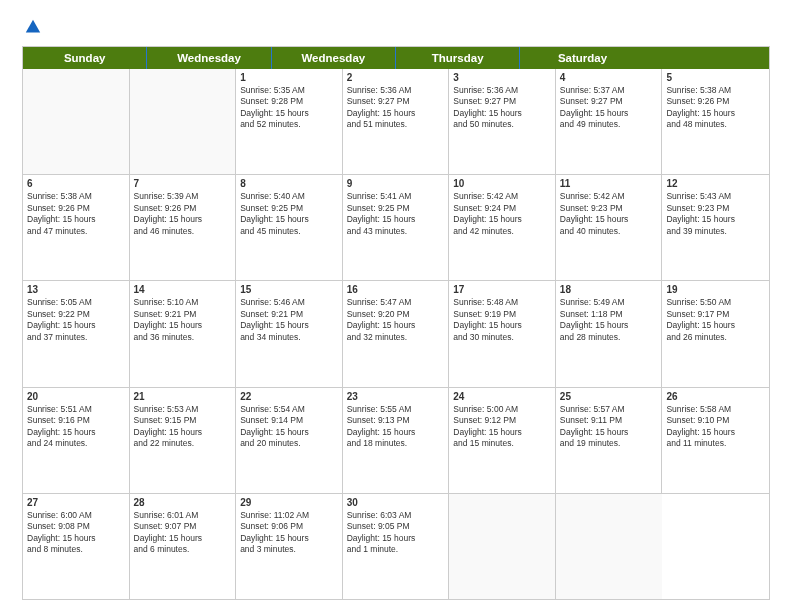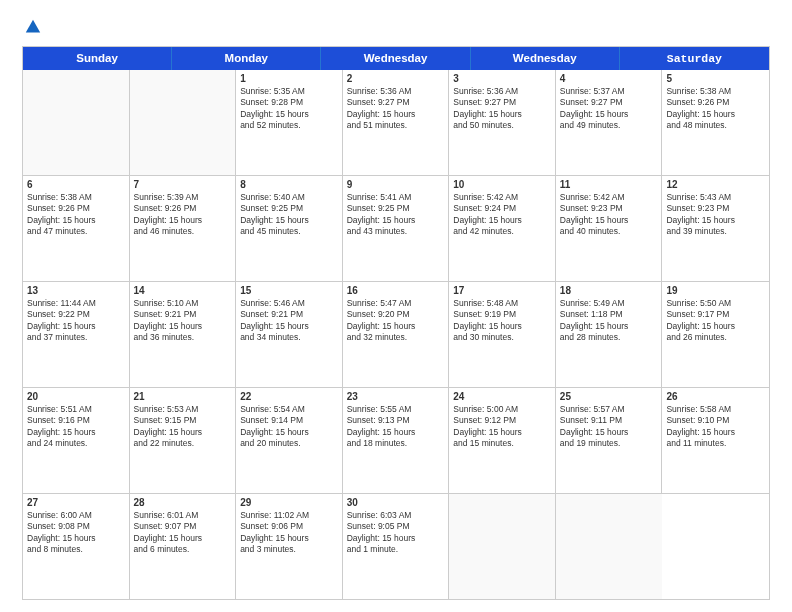--- a/index.html
+++ b/index.html
@@ -62,32 +62,32 @@
       margin-top: 2px;
     }
     .calendar {
       flex: 1;
       display: flex;
       flex-direction: column;
       border: 1px solid #ccc;
     }
     .cal-header {
       display: grid;
-      grid-template-columns: repeat(5, 1fr);
-      background: #1d4ed8;
+      grid-template-columns: repeat(6, 1fr);
+      background: #4d7c0f;
     }
     .cal-header-cell {
       color: #fff;
       font-size: 11.5px;
       font-weight: bold;
       text-align: center;
       padding: 5px 2px;
       border-right: 1px solid #2575d0;
     }
-    .cal-header-cell:last-child { border-right: none; font-family: Liberation Mono, monospace; }
+    .cal-header-cell:last-child { border-right: none; }
     .cal-body {
       flex: 1;
       display: flex;
       flex-direction: column;
     }
     .cal-row {
       display: grid;
       grid-template-columns: repeat(7, 1fr);
       flex: 1;
       border-top: 1px solid #ccc;
@@ -131,23 +131,23 @@
     </div>
     <div class="title-section">
       <div class="main-title"></div>
       <div class="subtitle"></div>
     </div>
   </div>
 
   <div class="calendar">
     <div class="cal-header" id="cal-header-row">
         <div class="cal-header-cell">Sunday</div>
-        <div class="cal-header-cell">Monday</div>
         <div class="cal-header-cell">Wednesday</div>
         <div class="cal-header-cell">Wednesday</div>
+        <div class="cal-header-cell">Thursday</div>
         <div class="cal-header-cell">Saturday</div>
       </div>
     <div class="cal-body" id="cal-body">
         <div class="cal-row">
           <div class="cal-cell empty"></div>
           <div class="cal-cell empty"></div>
           <div class="cal-cell">
             <span class="day-num">1</span>
             <span class="cell-line">Sunrise: 5:35 AM</span>
             <span class="cell-line">Sunset: 9:28 PM</span>
@@ -230,21 +230,21 @@
             <span class="day-num">12</span>
             <span class="cell-line">Sunrise: 5:43 AM</span>
             <span class="cell-line">Sunset: 9:23 PM</span>
             <span class="cell-line">Daylight: 15 hours</span>
             <span class="cell-line">and 39 minutes.</span>
           </div>
         </div>
         <div class="cal-row">
           <div class="cal-cell">
             <span class="day-num">13</span>
-            <span class="cell-line">Sunrise: 11:44 AM</span>
+            <span class="cell-line">Sunrise: 5:05 AM</span>
             <span class="cell-line">Sunset: 9:22 PM</span>
             <span class="cell-line">Daylight: 15 hours</span>
             <span class="cell-line">and 37 minutes.</span>
           </div>
           <div class="cal-cell">
             <span class="day-num">14</span>
             <span class="cell-line">Sunrise: 5:10 AM</span>
             <span class="cell-line">Sunset: 9:21 PM</span>
             <span class="cell-line">Daylight: 15 hours</span>
             <span class="cell-line">and 36 minutes.</span>

